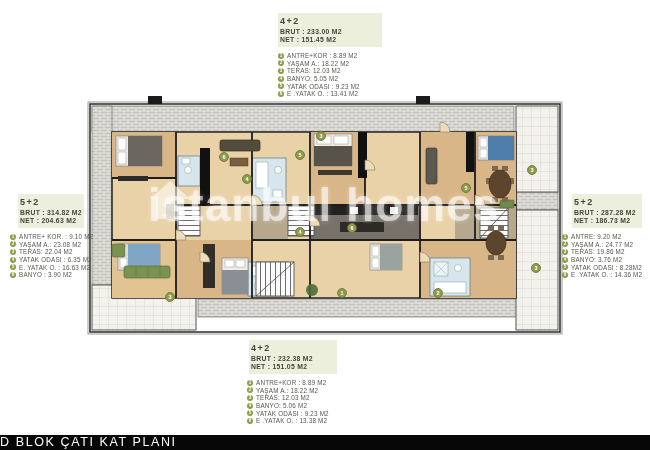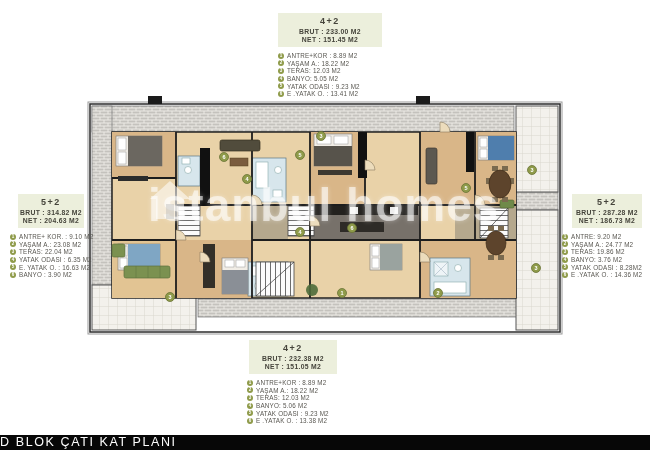--- a/index.html
+++ b/index.html
@@ -1,21 +1,21 @@
 <!DOCTYPE html>
 <html><head>
 <meta charset="utf-8">
 <style>
   html,body{margin:0;padding:0;background:#ffffff;}
   #stage{position:relative;width:650px;height:450px;background:#ffffff;overflow:hidden;
          font-family:"Liberation Sans", sans-serif;}
   svg{position:absolute;left:0;top:0;}
   
   .card{position:absolute;}
-  .card-head{background:#ecefdc;color:#45443b;text-align:center;padding:3px 2px 4px 2px;}
+  .card-head{background:#ecefdc;color:#45443b;text-align:left;padding:3px 2px 4px 2px;}
   .type{font-size:9px;font-weight:bold;letter-spacing:1.5px;}
   .brut,.net{font-size:6.8px;font-weight:bold;margin-top:1.5px;letter-spacing:.3px;white-space:nowrap;}
   .room-list{list-style:none;margin:5px 0 0 0;padding:0;}
   .room-list li{display:flex;align-items:center;height:7.6px;}
   .nb{width:6px;height:6px;border-radius:50%;background:#8f9b4a;color:#fff;font-size:4.5px;
       line-height:6.2px;text-align:center;margin-right:3px;flex:0 0 6px;font-weight:bold;}
   .lbl{font-size:6.3px;color:#585650;white-space:nowrap;letter-spacing:.2px;}
   #card-top{left:278px;top:13px;width:104px;}
   #card-bottom{left:247px;top:340px;width:104px;}
   #card-bottom .card-head{width:84px;margin-left:2px;}

